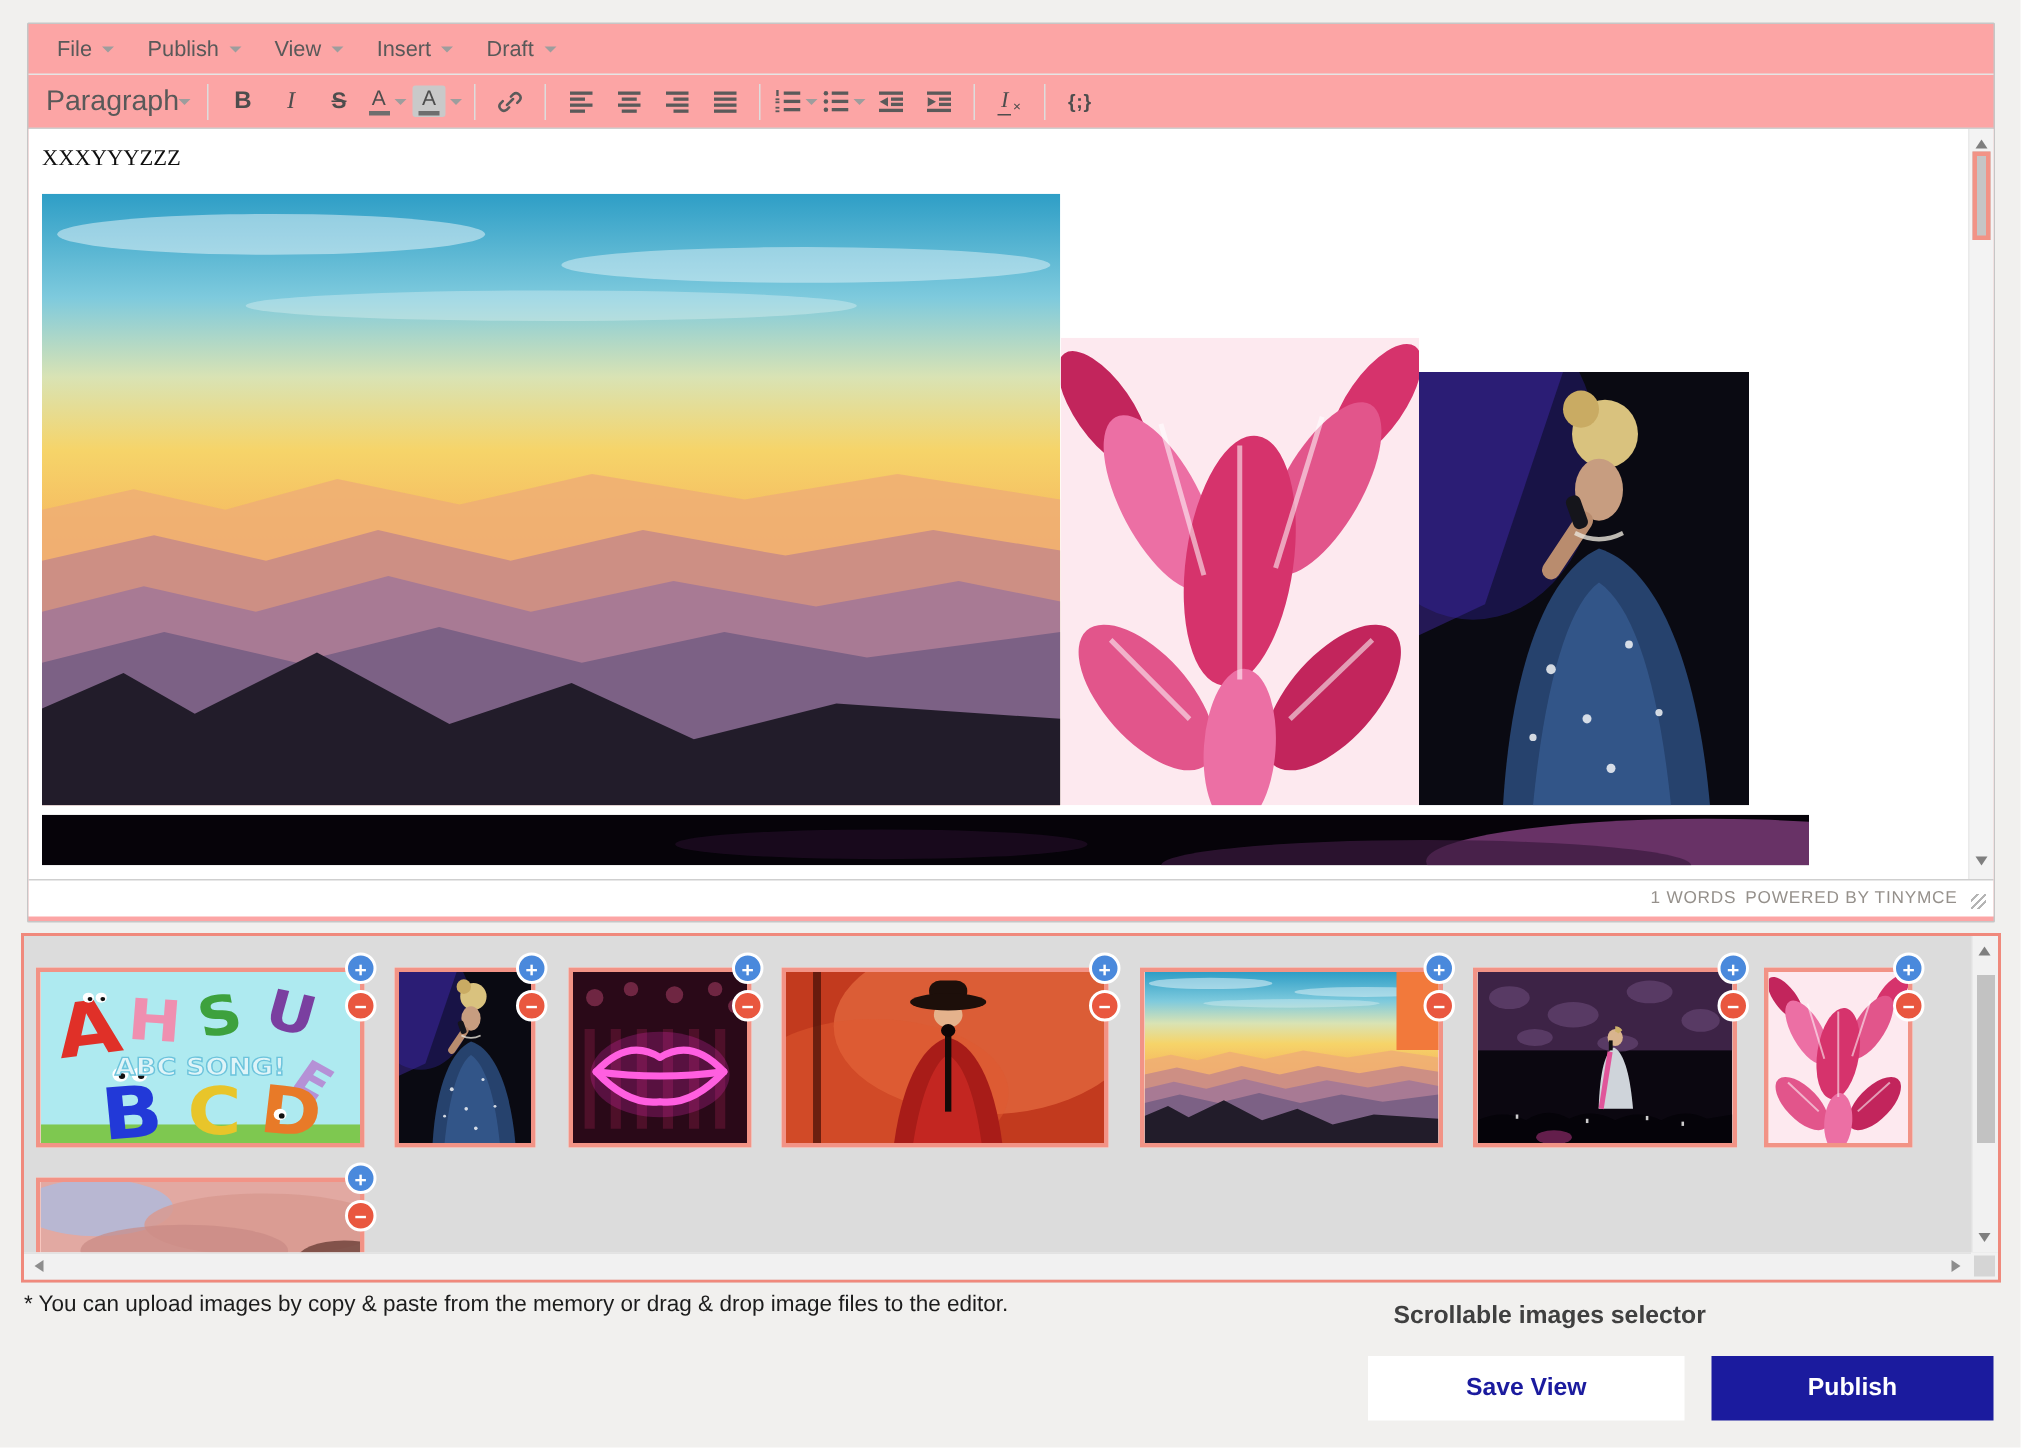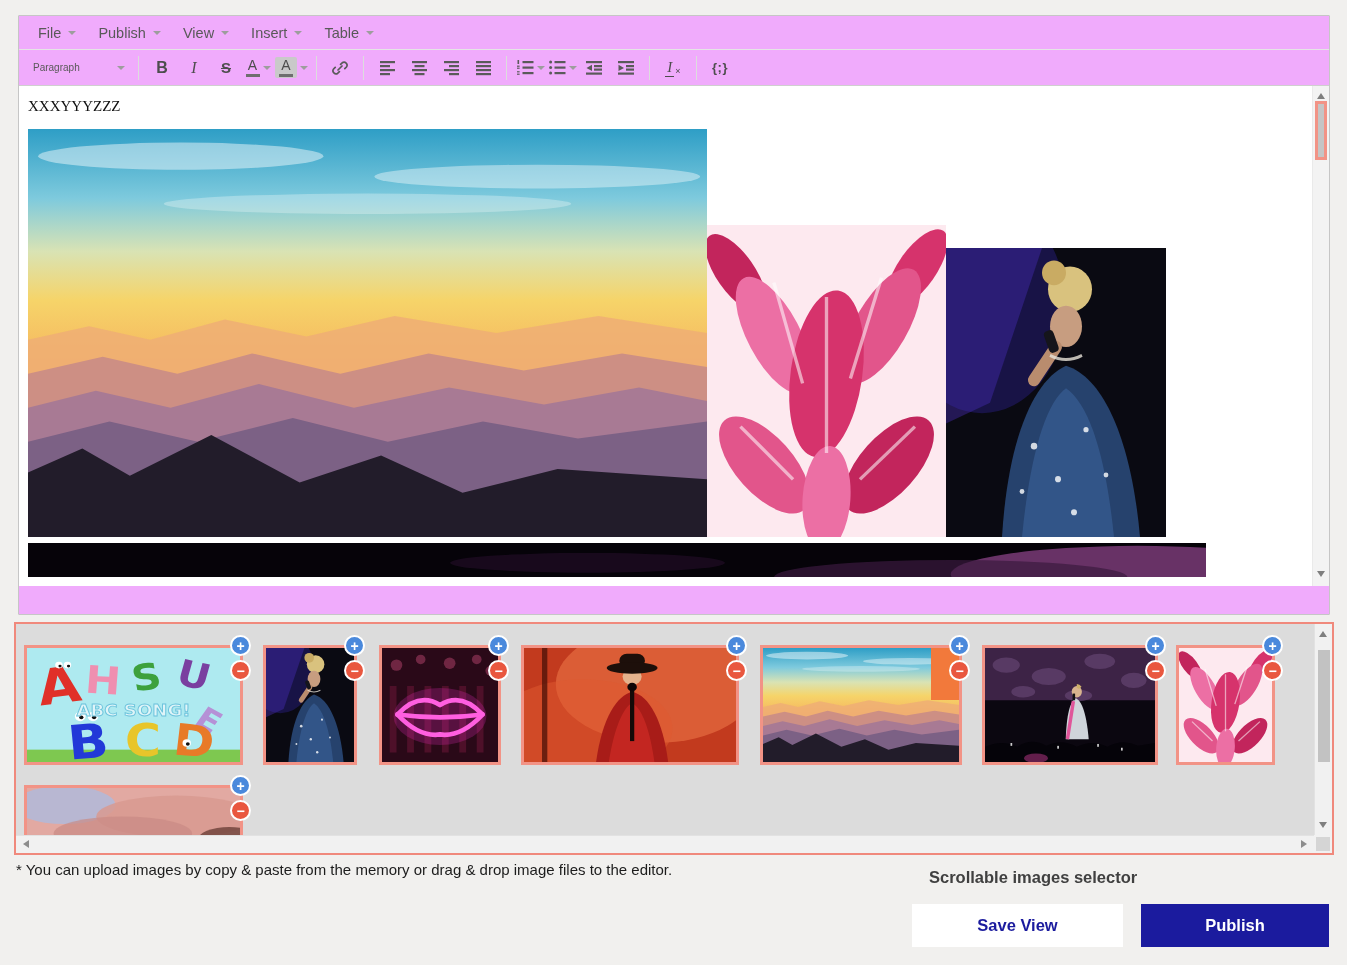--- a/index.html
+++ b/index.html
@@ -9,42 +9,42 @@
     background: #f1f0ee;
     font-family: "Liberation Sans", sans-serif;
     overflow: hidden;
     color: #333;
   }
   svg.fill { width:100%; height:100%; display:block; }
 
   
   .tinymce {
     position:absolute; left:18px; top:15px; width:1312px; height:600px;
-    background:#f0abfc; border:1px solid #c6c6c6; border-radius:1px;
+    background:#fca5a5; border:1px solid #c6c6c6; border-radius:1px;
   }
   .menubar {
     height:34px; border-bottom:1px solid #e5e5e5;
     display:flex; align-items:center; padding-left:8px;
   }
   .menu-item {
     display:flex; align-items:center; gap:7px; padding:6px 11px;
     color:#595959; font-size:14.5px; cursor:pointer; border-radius:2px;
   }
   .caret {
     width:0; height:0; border-left:4px solid transparent;
     border-right:4px solid transparent; border-top:4.5px solid #9d9d9d;
   }
   .toolbar {
     height:36px; border-bottom:1px solid #cfcfcf;
     display:flex; align-items:center; padding:0 8px;
   }
   .tb-sep { width:1px; height:24px; background:#ddd; margin:0 7px; }
   .format-select {
-    display:flex; align-items:center; justify-content:space-between;
-    width:104px; padding:4px 6px; color:#595959; font-size:10px; cursor:pointer;
+    display:flex; align-items:center; justify-content:center;
+    width:104px; padding:4px 6px; color:#595959; font-size:19px; cursor:pointer;
   }
   .tb-btn {
     min-width:30px; height:28px; display:flex; align-items:center; justify-content:center;
     color:#4d4d4d; cursor:pointer; border-radius:2px; position:relative; margin:0 1px;
   }
   .glyph-b { font-weight:bold; font-size:16px; }
   .glyph-i { font-style:italic; font-size:16px; font-family:"Liberation Serif", serif; }
   .glyph-s { font-size:15px; text-decoration:line-through; font-weight:600; }
   .color-btn { display:flex; flex-direction:column; align-items:center; gap:2px; }
   .color-btn .letter { font-size:14px; line-height:13px; }
@@ -331,21 +331,21 @@
     </div>
     <div class="menu-item">
       <span>View</span>
       <span class="caret"></span>
     </div>
     <div class="menu-item">
       <span>Insert</span>
       <span class="caret"></span>
     </div>
     <div class="menu-item">
-      <span>Table</span>
+      <span>Draft</span>
       <span class="caret"></span>
     </div>
   </div>
 
   <div class="toolbar">
     <div class="format-select">
       <span>Paragraph</span>
       <span class="caret"></span>
     </div>
     <div class="tb-sep"></div>
@@ -517,20 +517,25 @@
       </div>
     </div>
 
     <div class="vscroll">
       <span class="tri-up sb-arrow" style="top:7px"></span>
       <div class="thumb" style="top:15px; height:59px;"></div>
       <span class="tri-down sb-arrow" style="bottom:9px"></span>
     </div>
   </div>
 
+  <div class="statusbar">
+    <span>1 WORDS</span>
+    <span>POWERED BY TINYMCE</span>
+    <span class="resize-grip"></span>
+  </div>
 </div>
 
 <div class="selector">
   <div class="sel-view">
 
     <div class="thumb" style="left:8px; top:21px; width:219px;">
       <div class="pic">
           <svg class="fill">
             <use href="#sym-abc"></use>
           </svg>

